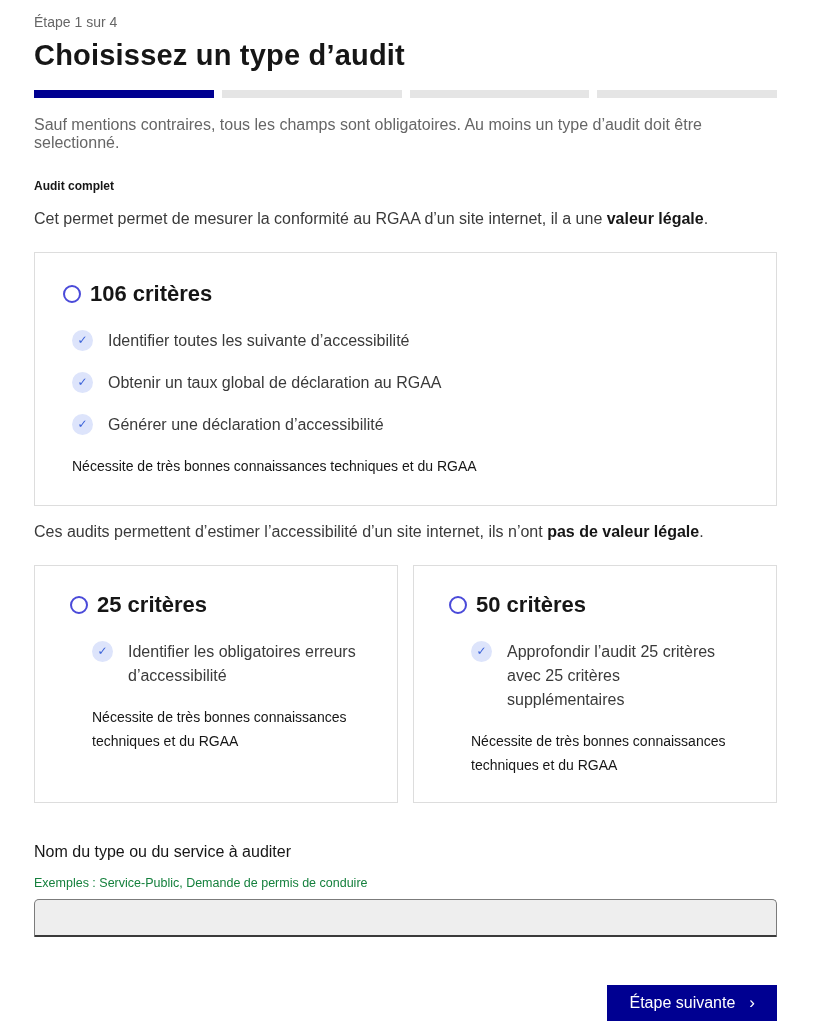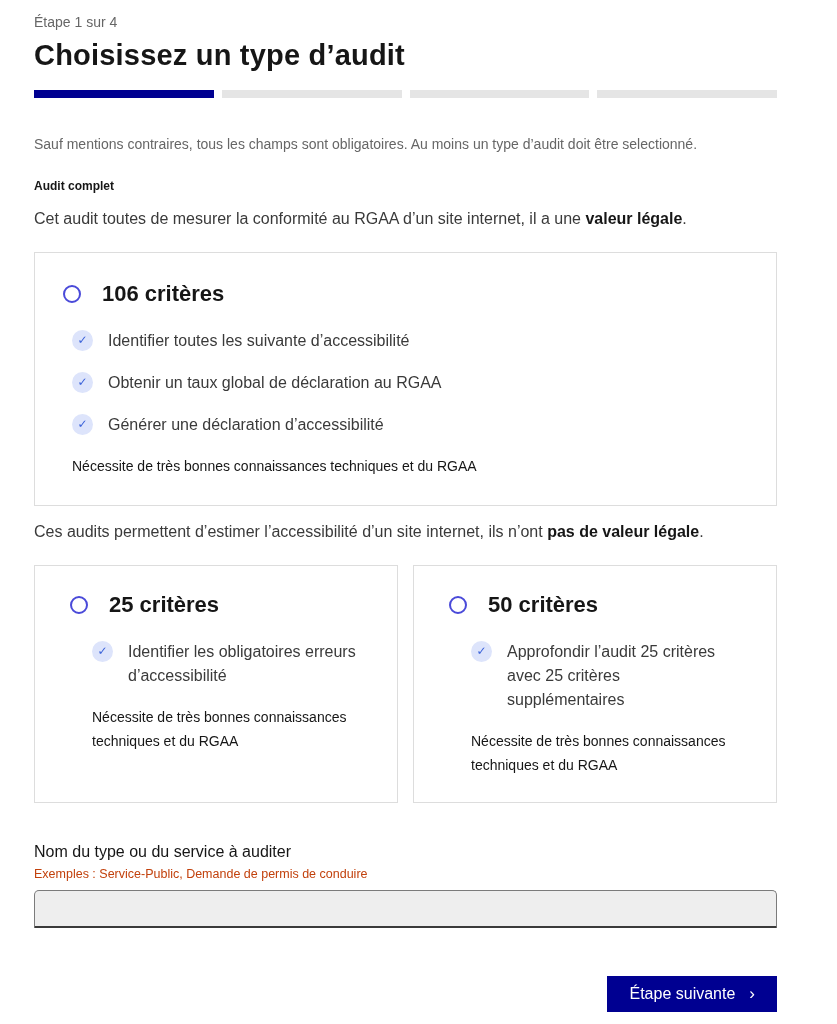--- a/index.html
+++ b/index.html
@@ -13,33 +13,33 @@
   .page { padding: 14px 60px 30px 34px; width: 837px; }
   .content { width: 743px; }
 
   
   .step-label { font-size: 14px; color: #666; }
   h1.title { font-size: 29px; font-weight: bold; letter-spacing: .2px; margin: 9px 0 18px; color: #161616; }
   .stepper { display: flex; gap: 8px; }
   .stepper .seg { flex: 1; height: 8px; background: #e5e5e5; }
   .stepper .seg.done { background: #000091; }
 
-  .notice { margin-top: 38px; font-size: 14px; color: #666; }
+  .notice { margin-top: 18px; font-size: 16px; color: #666; }
 
   
   h2.section-h { margin-top: 27px; font-size: 12px; font-weight: bold; color: #161616; }
   .section-p { margin-top: 14px; font-size: 16px; color: #3a3a3a; line-height: 1.45; }
   .section-p strong { color: #161616; }
 
   
   .card {
     border: 1px solid #ddd; background: #fff;
     margin-top: 22px; padding: 28px 28px 26px;
   }
-  .radio-row { display: flex; align-items: center; gap: 21px; cursor: pointer; }
+  .radio-row { display: flex; align-items: center; gap: 9px; cursor: pointer; }
   .radio-circle {
     width: 18px; height: 18px; border-radius: 50%;
     border: 2px solid #4a4ad9; background: #fff; flex: 0 0 auto;
   }
   .radio-title { font-size: 22px; font-weight: bold; color: #161616; }
 
   .benefits { list-style: none; margin: 22px 0 0 9px; }
   .benefit { display: flex; align-items: flex-start; gap: 15px; margin-bottom: 18px; }
   .check-badge {
     width: 21px; height: 21px; border-radius: 50%; flex: 0 0 auto;
@@ -52,21 +52,21 @@
 
   .cards-row { display: flex; gap: 15px; }
   .cards-row .card { flex: 1; margin-top: 22px; padding: 26px 35px 24px; }
   .cards-row .benefits { margin-left: 22px; }
   .cards-row .card-note { margin-left: 22px; max-width: 280px; }
   .cards-row .benefit-text { max-width: 260px; }
 
   
   .field { margin-top: 40px; }
   .field-label { display: block; font-size: 16px; color: #161616; }
-  .field-hint { margin-top: 6px; font-size: 12.5px; color: #c2410c; }
+  .field-hint { margin-top: 15px; font-size: 12.5px; color: #15803d; }
   .text-input {
     display: block; margin-top: 9px; width: 743px; height: 38px;
     background: #eee; font-size: 16px; color: #161616;
     border: 1px solid #7b7b7b; border-bottom: 2px solid #3a3a3a;
     border-radius: 5px 5px 1px 1px; padding: 0 12px; outline: none;
   }
 
   
   .footer-actions { margin-top: 48px; display: flex; justify-content: flex-end; }
   .btn-primary {
@@ -87,21 +87,21 @@
     <div class="stepper">
       <div class="seg done"></div>
       <div class="seg"></div>
       <div class="seg"></div>
       <div class="seg"></div>
     </div>
 
     <p class="notice">Sauf mentions contraires, tous les champs sont obligatoires. Au moins un type d’audit doit être selectionné.</p>
 
     <h2 class="section-h">Audit complet</h2>
-    <p class="section-p"><span>Cet audit toutes de mesurer la conformité au RGAA d’un site internet, il a une </span><strong>valeur légale</strong><span>.</span></p>
+    <p class="section-p"><span>Cet permet permet de mesurer la conformité au RGAA d’un site internet, il a une </span><strong>valeur légale</strong><span>.</span></p>
 
     <div class="card">
       <label class="radio-row">
         <span class="radio-circle"></span>
         <span class="radio-title">106 critères</span>
       </label>
       <ul class="benefits">
         <li class="benefit">
           <span class="check-badge">✓</span>
           <span class="benefit-text">Identifier toutes les suivante d’accessibilité</span>

